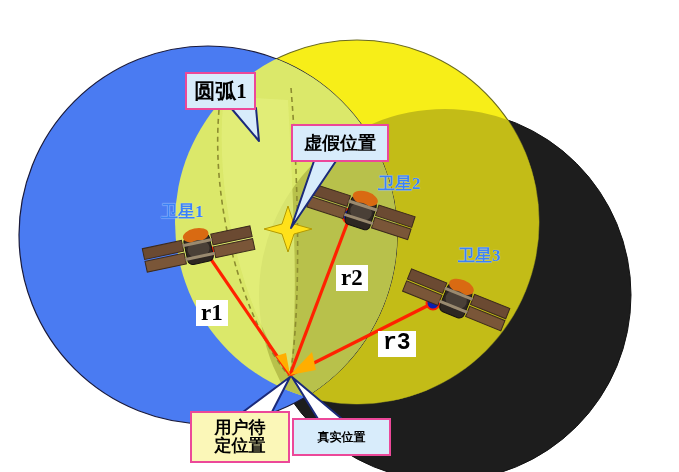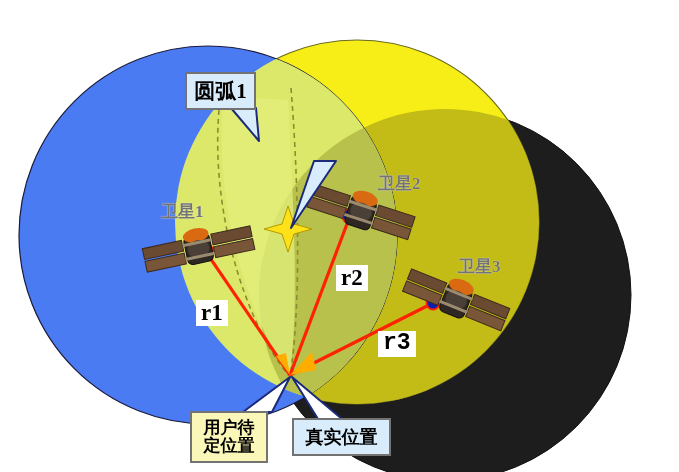--- a/index.html
+++ b/index.html
@@ -2,31 +2,31 @@
 <html><head>
 <meta charset="utf-8">
 <style>
   html,body{margin:0;padding:0;background:#ffffff;}
   body{width:679px;height:472px;overflow:hidden;
        font-family:"Liberation Serif","DejaVu Serif",serif;}
   #stage{position:relative;width:679px;height:472px;background:#fff;}
   svg.layer{position:absolute;left:0;top:0;width:679px;height:472px;}
 
   .callout{position:absolute;box-sizing:border-box;
-           border:2px solid #737373;display:flex;align-items:center;
+           border:2px solid #ec4899;display:flex;align-items:center;
            justify-content:center;text-align:center;line-height:1.05;
            font-weight:bold;color:#000;}
   .callout.lightblue{background:#d8ecfb;}
   .callout.lightyellow{background:#fbf7b8;}
 
   .rlabel{position:absolute;background:#ffffff;color:#000;
           font-weight:bold;font-size:23px;line-height:1;
           padding:1px 5px 2px 5px;letter-spacing:0px;}
 
-  .satlabel{position:absolute;color:#737373;font-weight:bold;
+  .satlabel{position:absolute;color:#3b82f6;font-weight:bold;
             font-size:17px;white-space:nowrap;line-height:1;
             text-shadow:0 0 1px #fff;}
 
   .sat{position:absolute;}
 </style>
 </head>
 <body>
 
 <div id="stage">
 
@@ -132,44 +132,47 @@
       <rect x="2" y="39" width="38" height="11" fill="#7a5638" stroke="#3c2a1c" stroke-width="1"></rect>
       <rect x="70" y="26" width="38" height="11" fill="#6b4a32" stroke="#3c2a1c" stroke-width="1"></rect>
       <rect x="70" y="39" width="38" height="11" fill="#7a5638" stroke="#3c2a1c" stroke-width="1"></rect>
       <rect x="42" y="24" width="26" height="30" rx="5" fill="#2e2722" stroke="#151210" stroke-width="1"></rect>
       <ellipse cx="55" cy="24" rx="13" ry="7" fill="#d96a12"></ellipse>
       <ellipse cx="55" cy="38" rx="11" ry="9" fill="#4a4037"></ellipse>
       <rect x="40" y="30" width="30" height="3" fill="#9a8a70"></rect>
       <rect x="40" y="44" width="30" height="3" fill="#9a8a70"></rect>
     </g>
   </svg>
-  <div class="satlabel" style="left:458px;top:258px;">卫星3</div>
+  <div class="satlabel" style="left:458px;top:247px;">卫星3</div>
 
   <svg class="layer" viewBox="0 0 679 472">
 
     <path d="M 231 108 L 256 108 L 259 141 Z" fill="#d8ecfb" stroke="#1b2a7a" stroke-width="2" stroke-linejoin="round"></path>
 
     <path d="M 314 161 L 336 161 L 291 228 Z" fill="#d8ecfb" stroke="#1b2a7a" stroke-width="2" stroke-linejoin="round"></path>
 
     <path d="M 243 412 L 272 412 L 290 377 Z" fill="#ffffff" stroke="#1b2a7a" stroke-width="2" stroke-linejoin="round"></path>
 
     <path d="M 318 419 L 342 419 L 292 377 Z" fill="#ffffff" stroke="#1b2a7a" stroke-width="2" stroke-linejoin="round"></path>
   </svg>
 
   <div class="callout lightblue" style="left:185px;top:72px;width:71px;height:38px;font-size:21px;">
     <span>圆弧1</span>
   </div>
 
+  <div class="callout lightblue" style="left:291px;top:124px;width:98px;height:38px;font-size:18px;">
+    <span>虚假位置</span>
+  </div>
 
-  <div class="callout lightyellow" style="left:190px;top:411px;width:78px;height:52px;font-size:17px;flex-direction:column;">
+  <div class="callout lightyellow" style="left:190px;top:411px;width:100px;height:52px;font-size:17px;flex-direction:column;">
     <span>用户待</span>
     <span>定位置</span>
   </div>
 
-  <div class="callout lightblue" style="left:292px;top:418px;width:99px;height:38px;font-size:18px;">
+  <div class="callout lightblue" style="left:292px;top:418px;width:99px;height:38px;font-size:12px;">
     <span>真实位置</span>
   </div>
 
   <div class="rlabel" style="left:196px;top:288px;margin-top:12px;">
     <span>r1</span>
   </div>
   <div class="rlabel" style="left:336px;top:265px;">
     <span>r2</span>
   </div>
   <div class="rlabel" style="left:378px;top:331px;font-family:Liberation Mono, monospace;">

